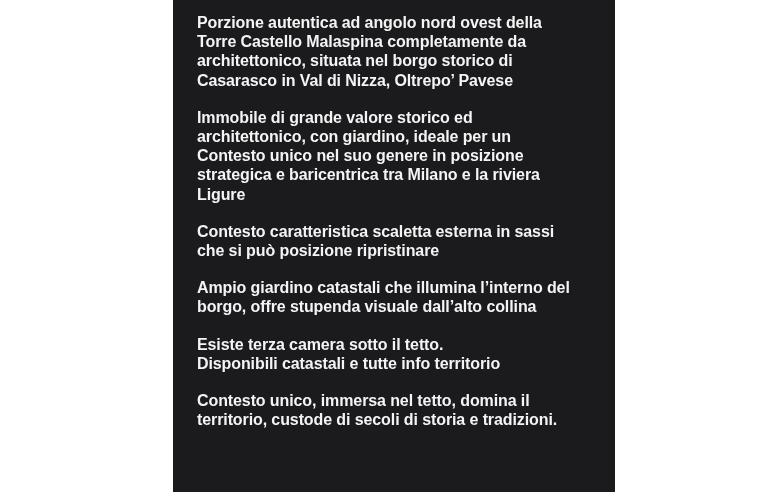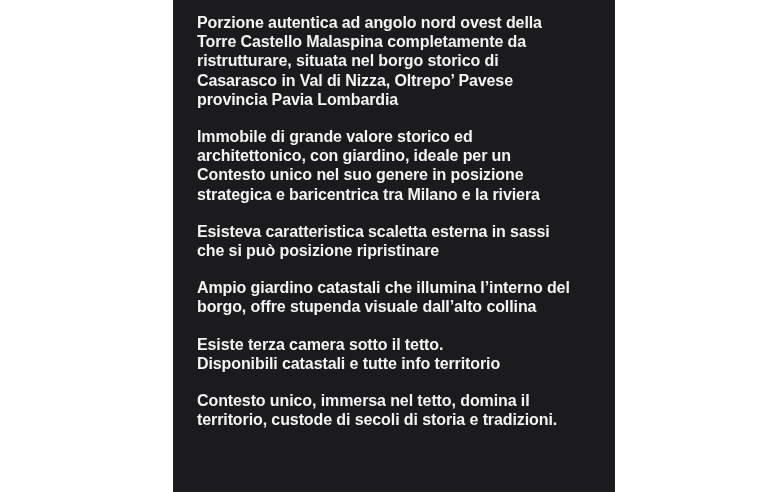--- a/index.html
+++ b/index.html
@@ -40,34 +40,34 @@
 </style>
 </head>
 <body>
 
 <div class="screen">
   <div class="panel">
 
     <div class="para">
       <div class="line">Porzione autentica ad angolo nord ovest della</div>
       <div class="line">Torre Castello Malaspina completamente da</div>
-      <div class="line">ristrutturare, situata nel borgo storico di</div>
+      <div class="line">architettonico, situata nel borgo storico di</div>
       <div class="line">Casarasco in Val di Nizza, Oltrepo’ Pavese</div>
-      <div class="line">provincia Pavia Lombardia</div>
     </div>
 
     <div class="para">
       <div class="line">Immobile di grande valore storico ed</div>
       <div class="line">architettonico, con giardino, ideale per un</div>
       <div class="line">Contesto unico nel suo genere in posizione</div>
       <div class="line">strategica e baricentrica tra Milano e la riviera</div>
+      <div class="line">Ligure</div>
     </div>
 
     <div class="para">
-      <div class="line">Esisteva caratteristica scaletta esterna in sassi</div>
+      <div class="line">Contesto caratteristica scaletta esterna in sassi</div>
       <div class="line">che si può posizione ripristinare</div>
     </div>
 
     <div class="para">
       <div class="line">Ampio giardino catastali che illumina l’interno del</div>
       <div class="line">borgo, offre stupenda visuale dall’alto collina</div>
     </div>
 
     <div class="para">
       <div class="line">Esiste terza camera sotto il tetto.</div>

